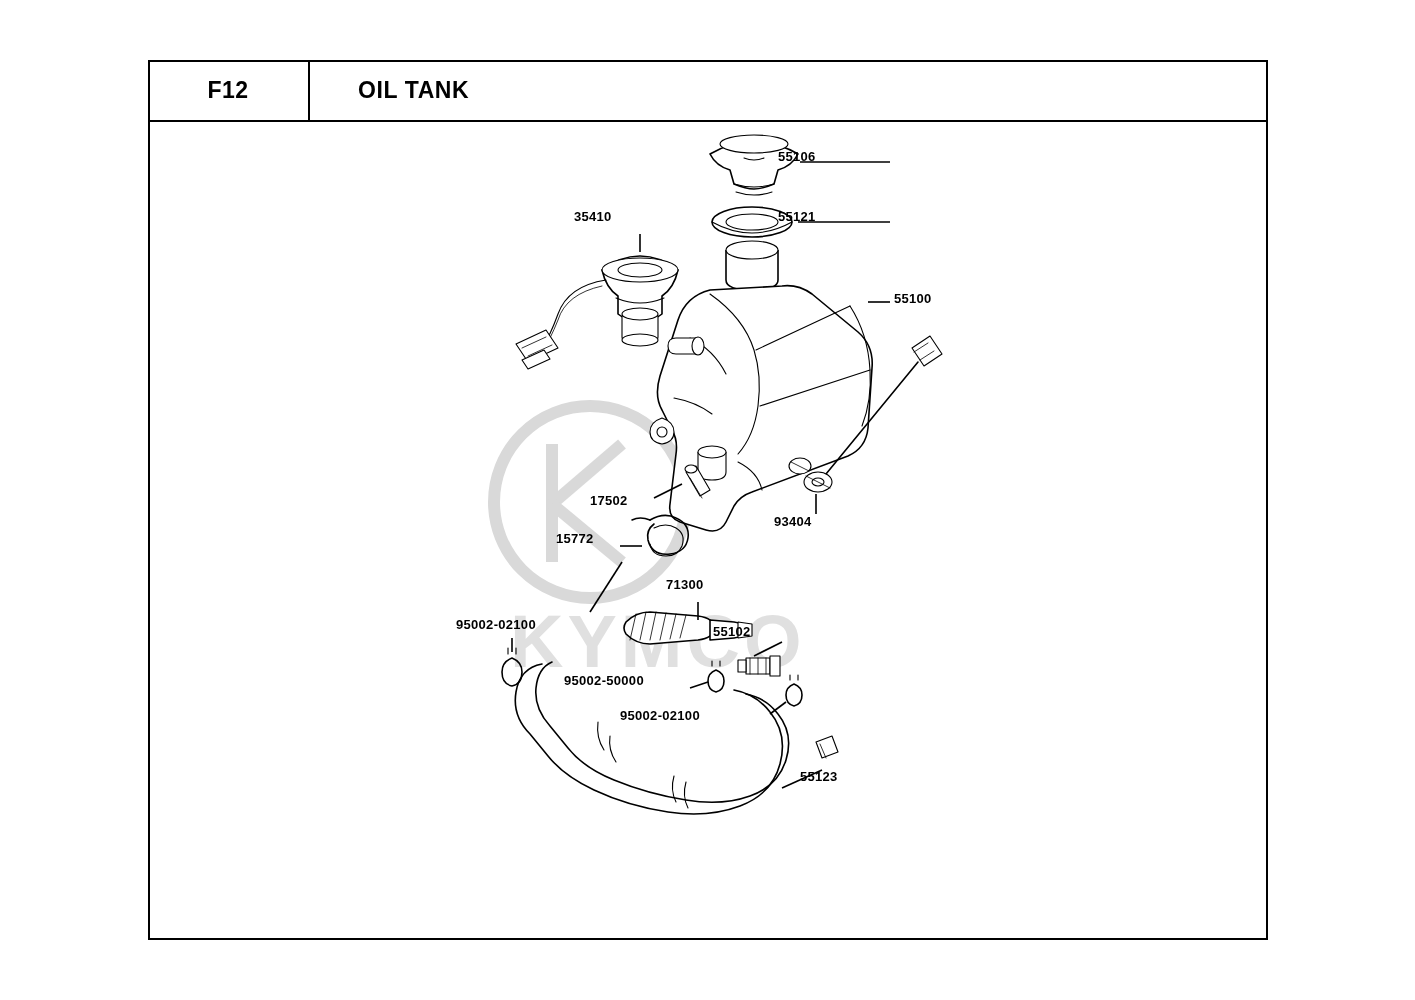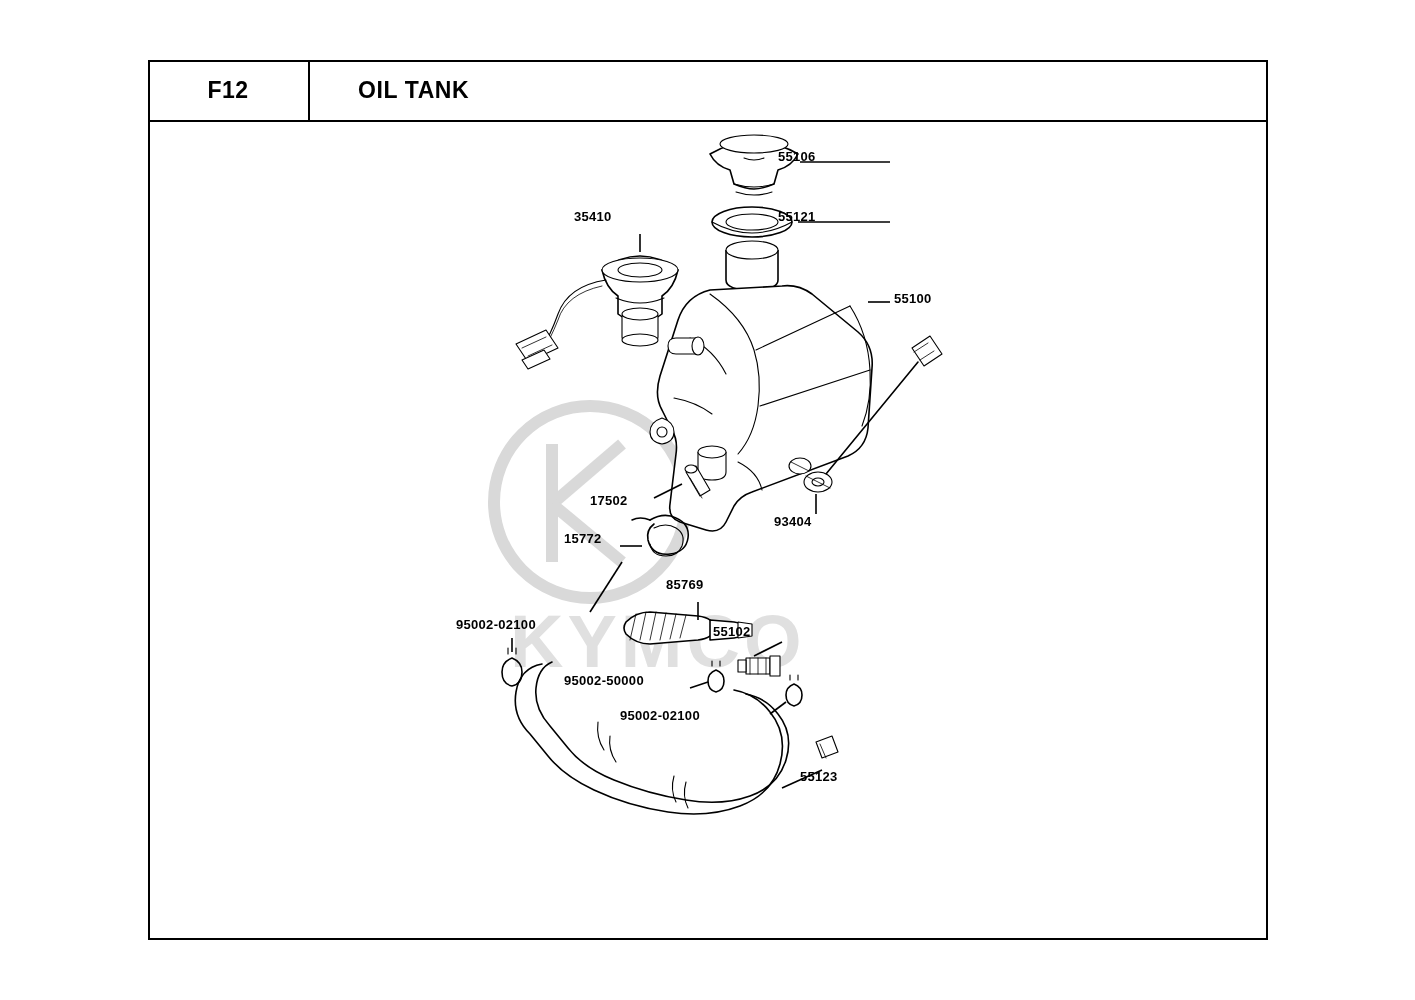--- a/index.html
+++ b/index.html
@@ -330,22 +330,22 @@
       <path class="lead" d="M632 666 L672 648"></path>
 
     </svg>
 
     <div class="label" style="left:628px; top:28px;">55106</div>
     <div class="label" style="left:628px; top:88px;text-align:center;">55121</div>
     <div class="label" style="left:424px; top:88px;">35410</div>
     <div class="label" style="left:744px; top:170px;">55100</div>
     <div class="label" style="left:440px; top:359px;margin-top:13px;">17502</div>
     <div class="label" style="left:624px; top:393px;">93404</div>
-    <div class="label" style="left:406px; top:410px;margin-left:8px;">15772</div>
-    <div class="label" style="left:516px; top:456px;">85769</div>
+    <div class="label" style="left:406px; top:410px;">15772</div>
+    <div class="label" style="left:516px; top:456px;">71300</div>
     <div class="label" style="left:306px; top:496px;">95002-02100</div>
     <div class="label" style="left:563px; top:503px;">55102</div>
     <div class="label" style="left:414px; top:552px;">95002-50000</div>
     <div class="label" style="left:470px; top:587px;">95002-02100</div>
     <div class="label" style="left:618px; top:648px;margin-left:32px;">55123</div>
   </div>
 
 
 </div>
 

